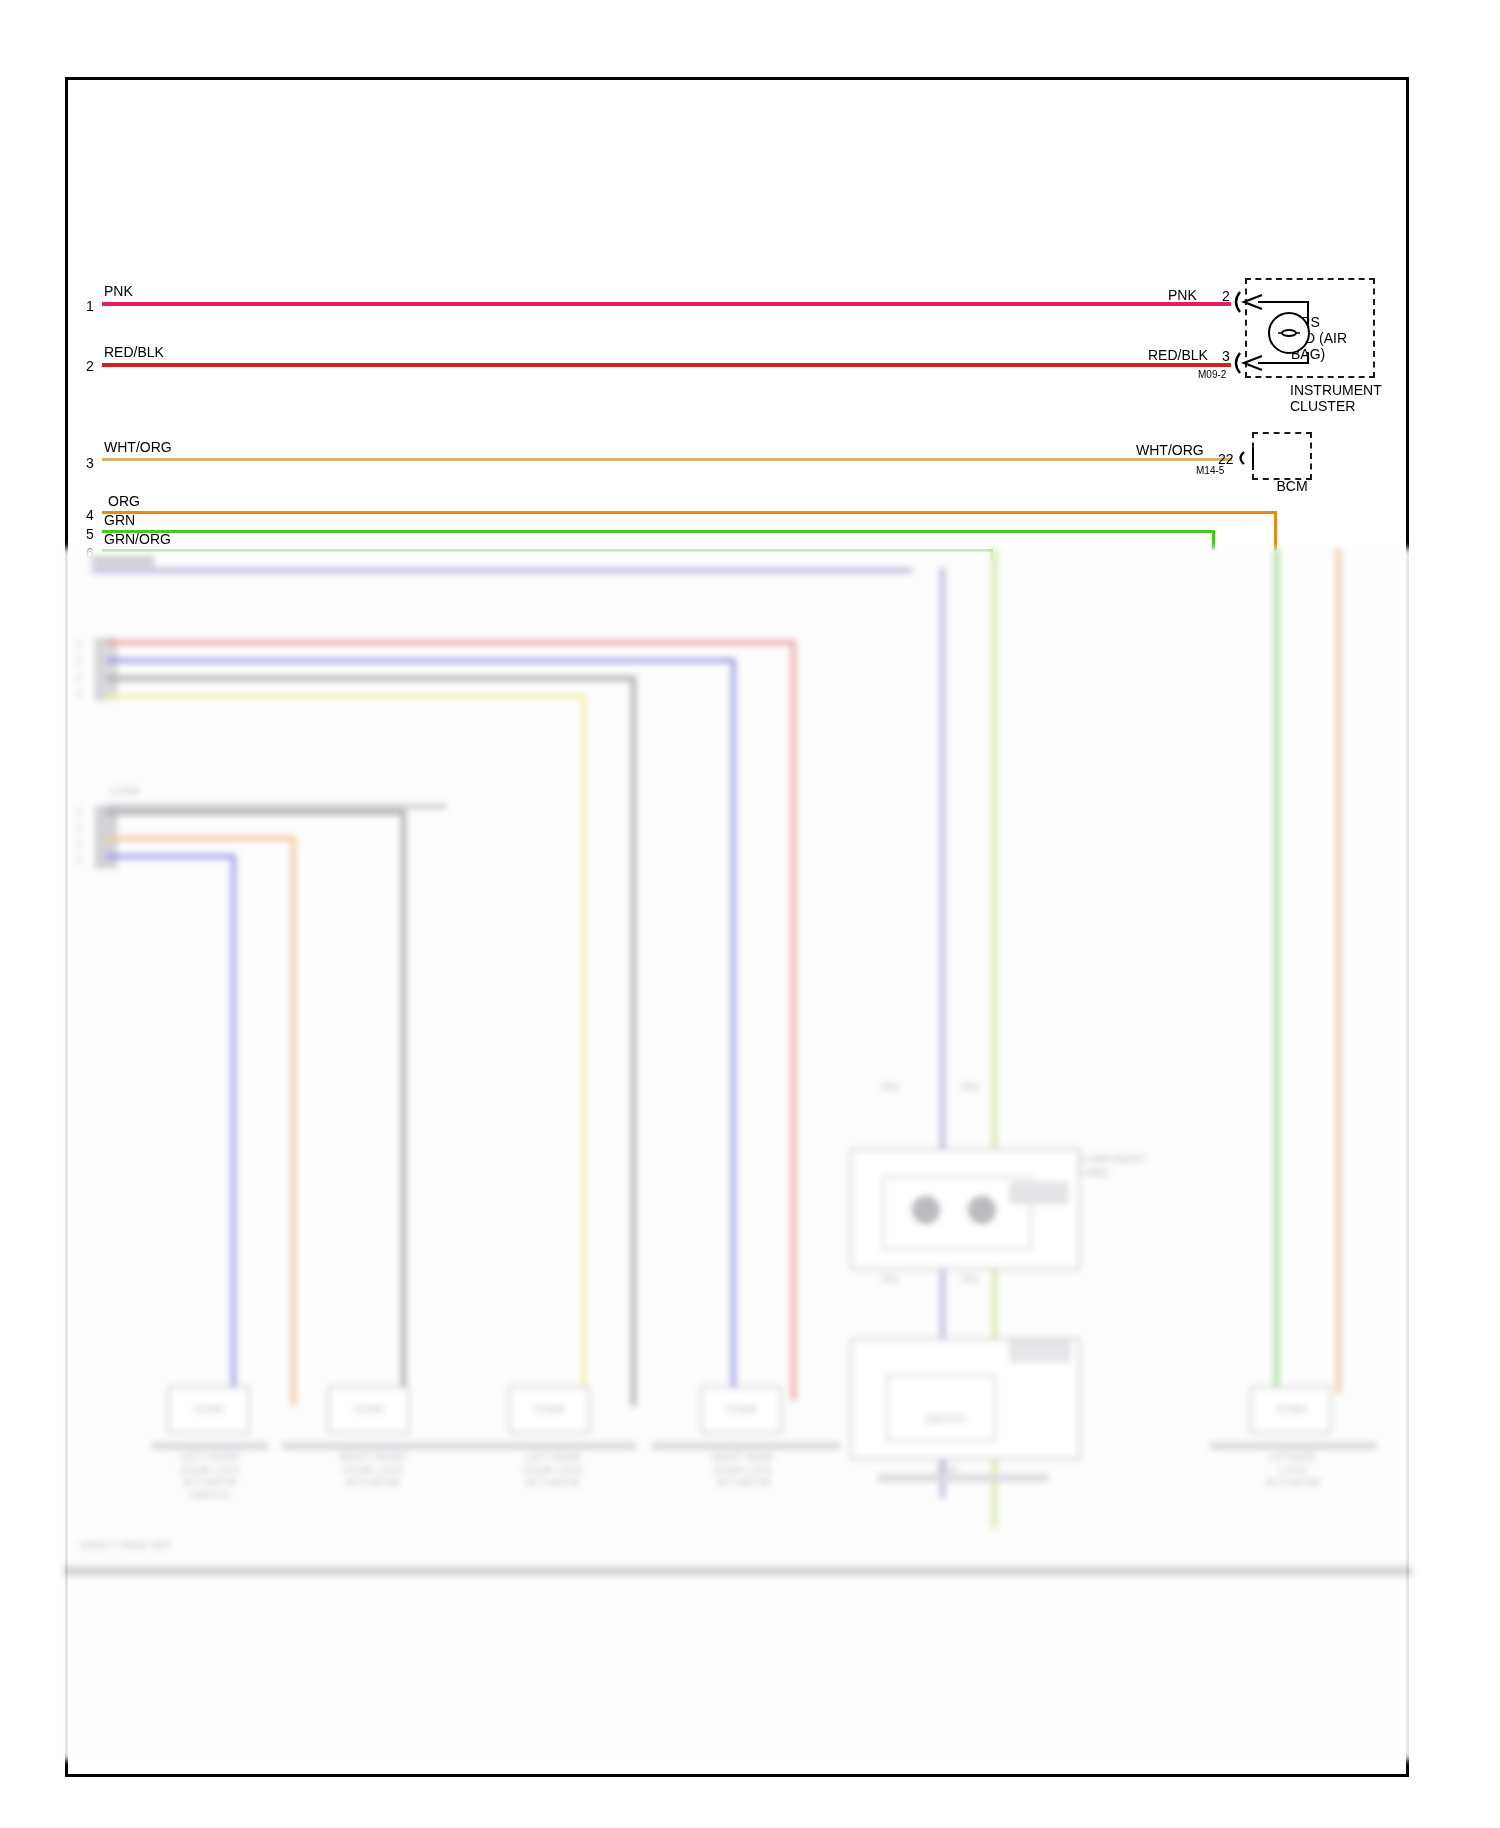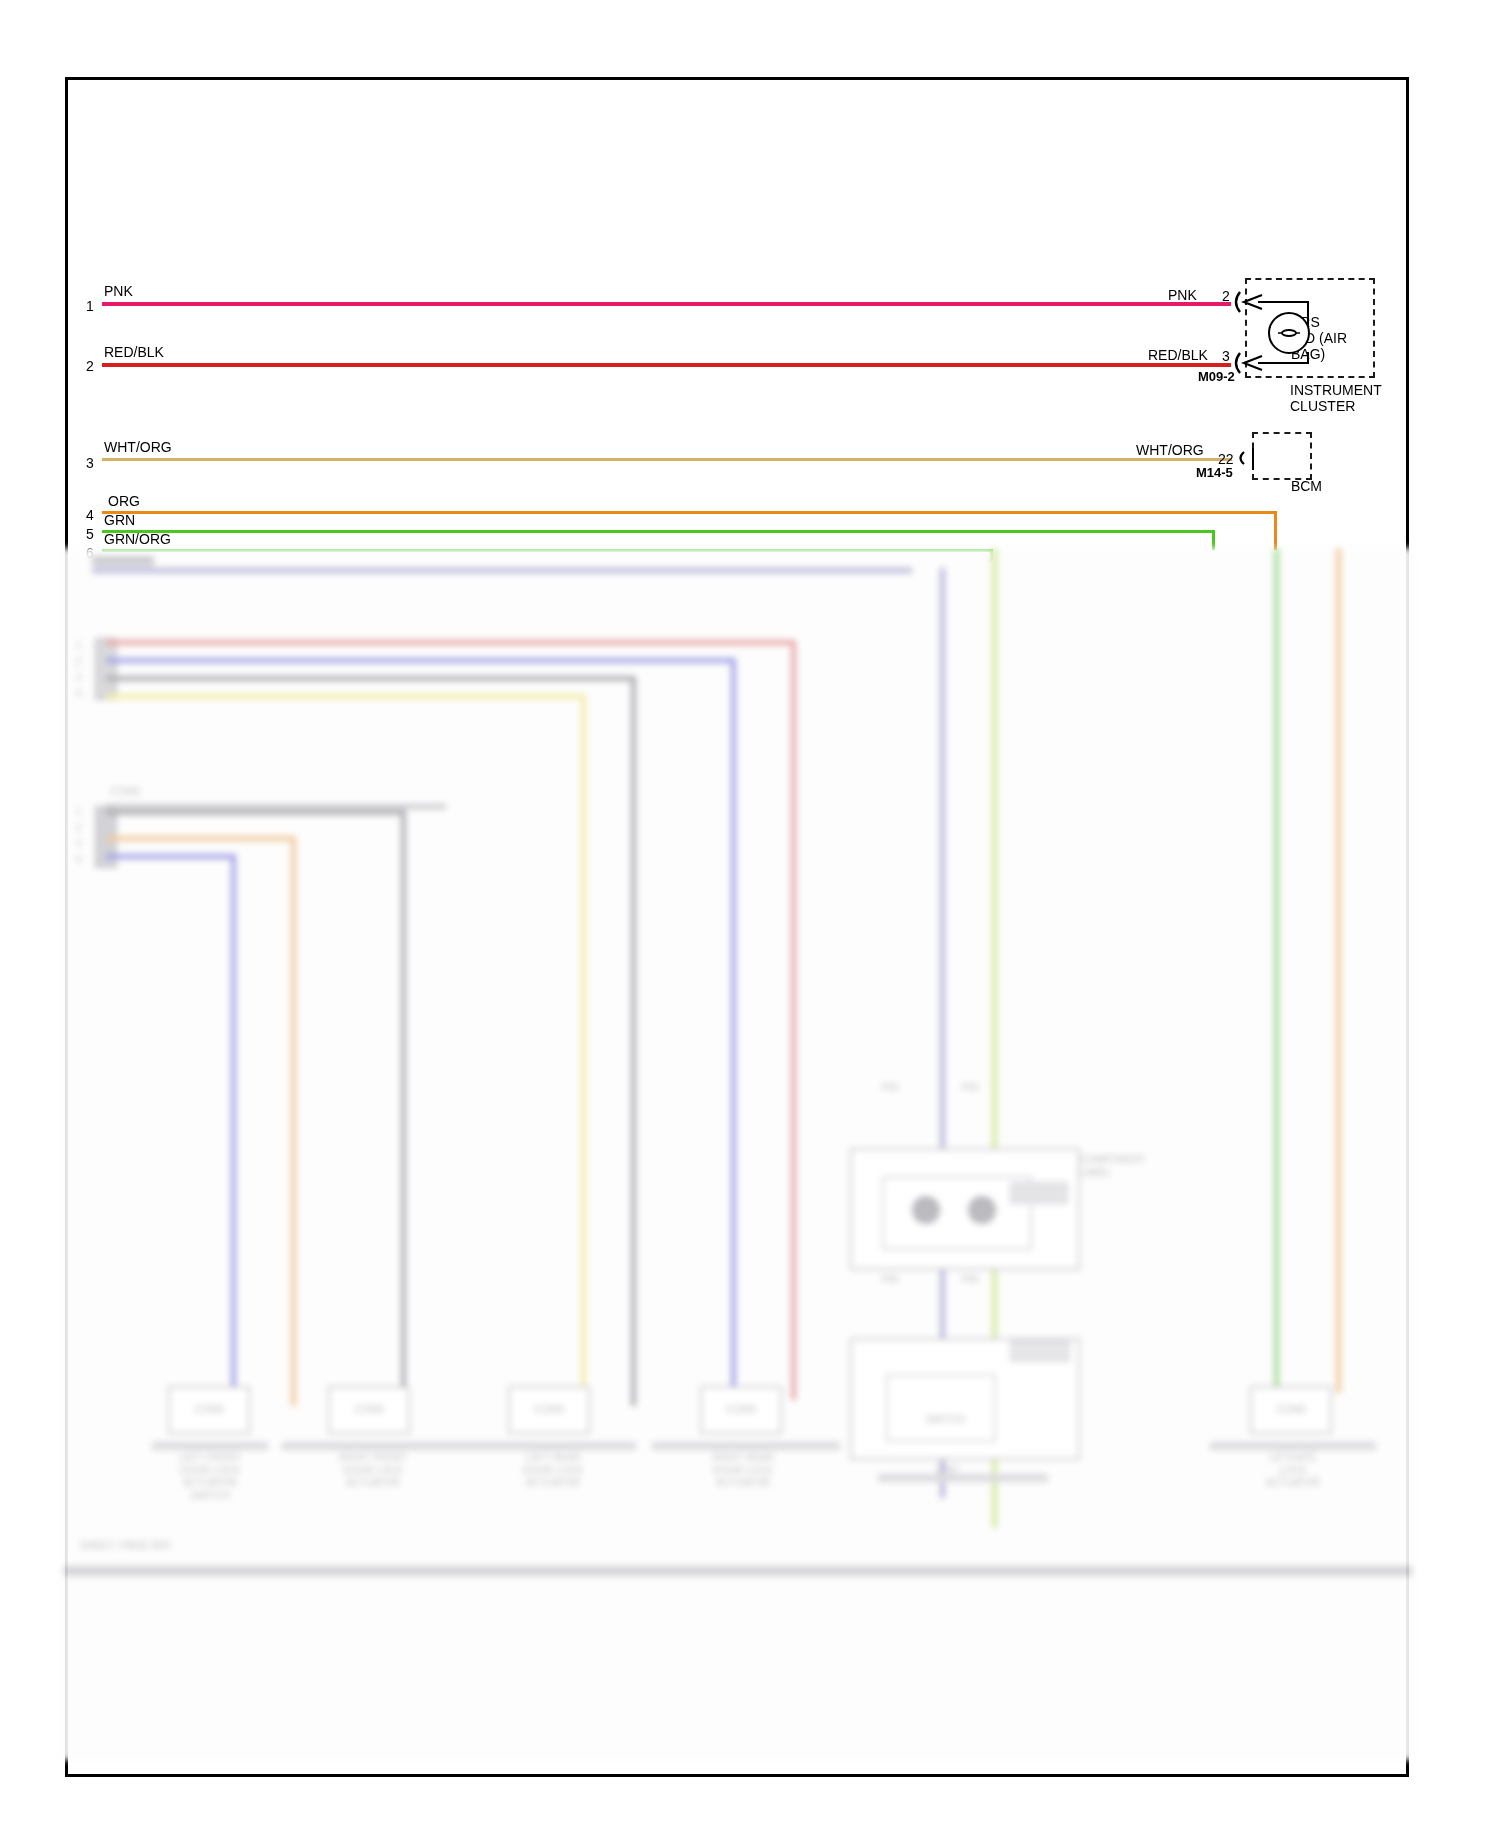--- a/index.html
+++ b/index.html
@@ -15,27 +15,27 @@
               background:#fdfdfd;filter:blur(3.2px);opacity:.92;}
   .blur-panel .inner{position:absolute;inset:0;}
 
   
   .wire{position:absolute;}
   .h{height:4px;}
   .v{width:4px;}
 
   
   .lbl{position:absolute;font-size:14px;color:#000;white-space:nowrap;line-height:1;}
-  .lbl.sm{font-size:13px;font-weight:bold;}
+  .lbl.sm{font-size:10px;}
   .pin{position:absolute;font-size:14px;color:#000;}
 
   
   .dashbox{position:absolute;border:2px dashed #1a1a1a;box-sizing:border-box;background:transparent;}
 
-  .modlabel{position:absolute;font-size:14px;color:#000;text-align:right;line-height:1.15;white-space:pre;}
+  .modlabel{position:absolute;font-size:14px;color:#000;text-align:center;line-height:1.15;white-space:pre;}
 
   svg.ovl{position:absolute;left:0;top:0;width:1500px;height:1828px;pointer-events:none;}
 
   
   .bwire{position:absolute;}
   .bbox{position:absolute;border:2px solid #c9c9cd;box-sizing:border-box;background:#fff;}
   .bconn{position:absolute;border:2px solid #c2c2c6;box-sizing:border-box;background:#fff;}
   .btxt{position:absolute;font-size:11px;color:#b9b9be;white-space:pre;text-align:center;line-height:1.25;}
   .btxt.t10{font-size:10px;}
   .bpin{position:absolute;font-size:10px;color:#c0c0c5;}

